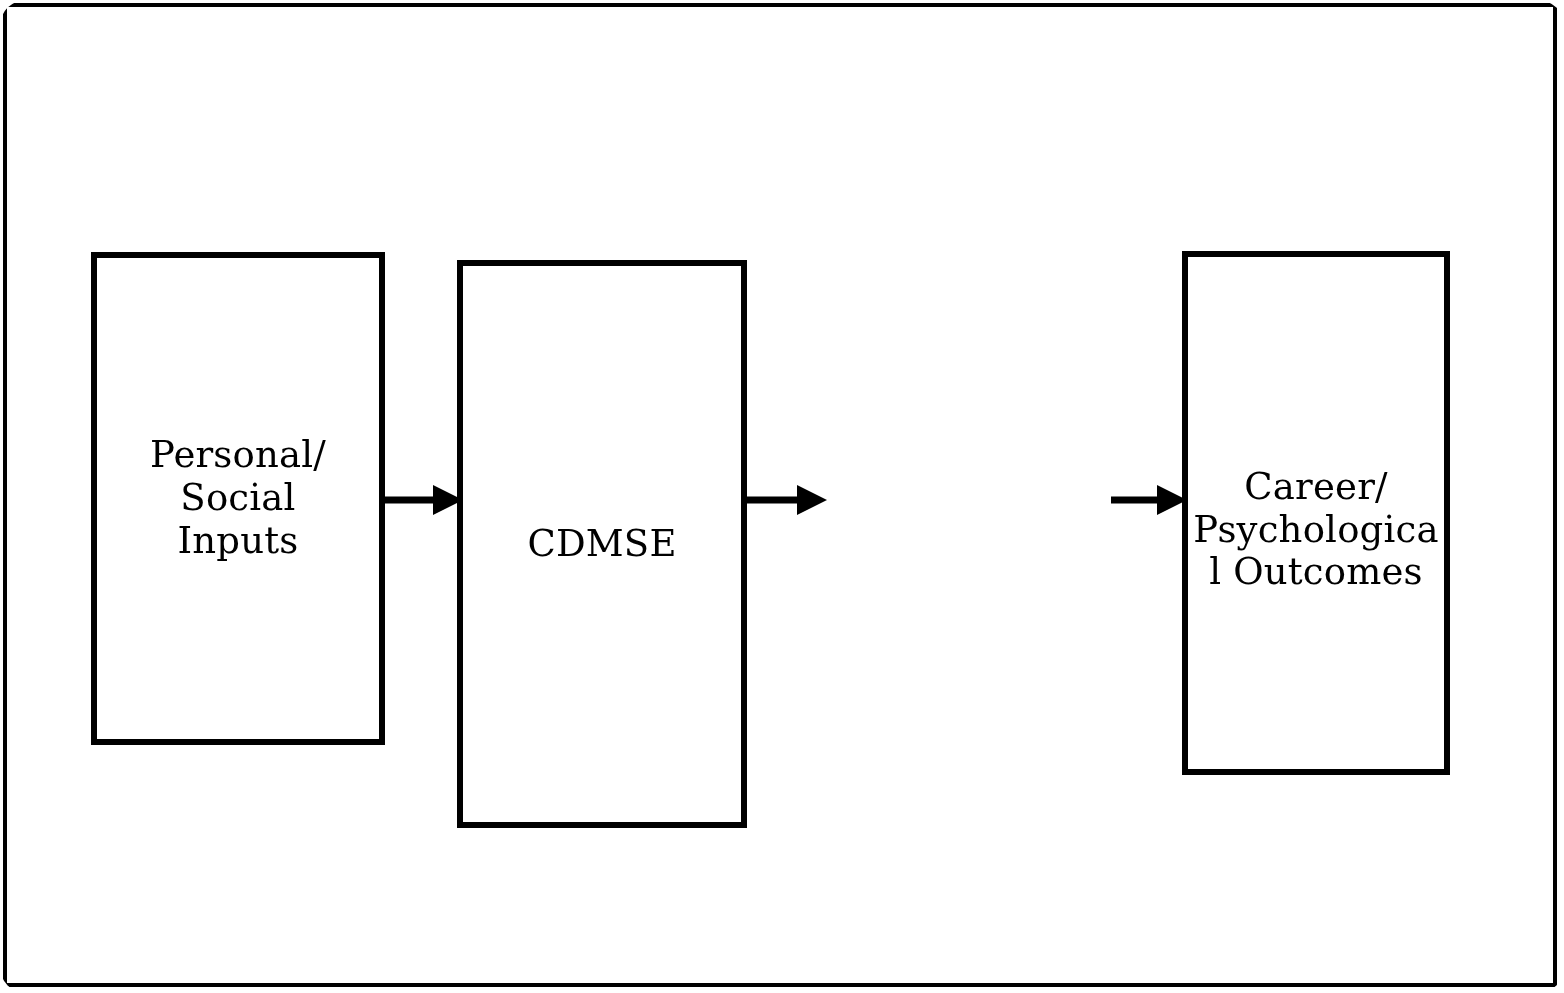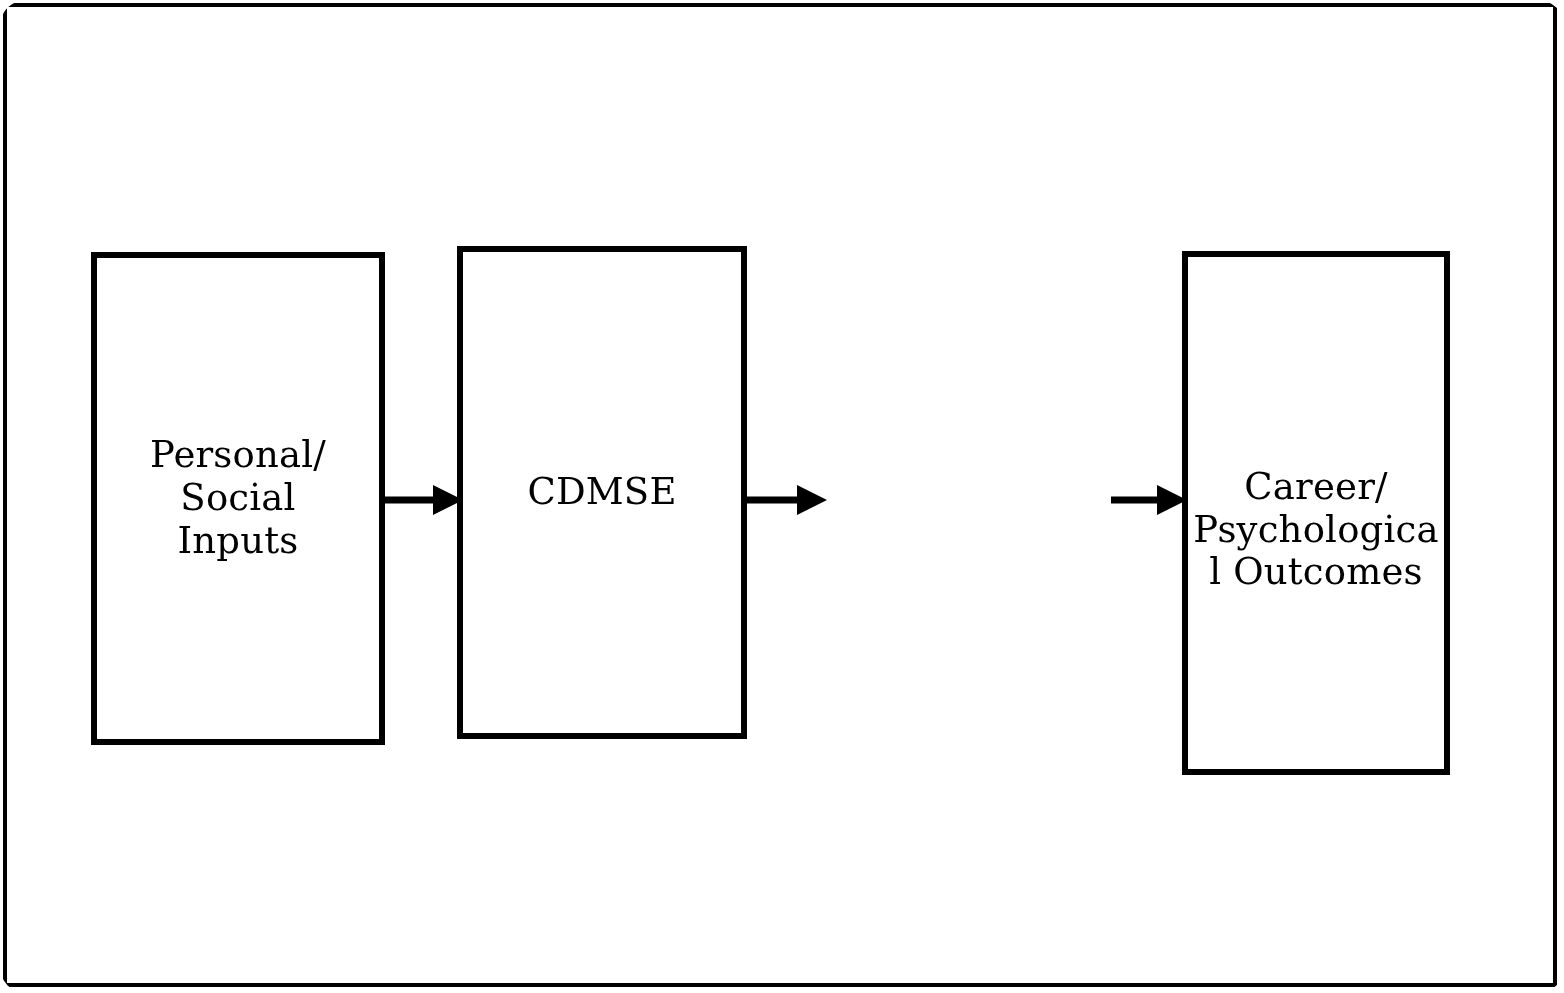--- a/index.html
+++ b/index.html
@@ -40,21 +40,21 @@
   .node-label {
     text-align: center;
     color: #000000;
     font-family: "DejaVu Serif", "Liberation Serif", serif;
     line-height: 1.16;
     white-space: pre-line;
     letter-spacing: 0.2px;
   }
   
   #box-1 { left: 84px;   top: 245px; width: 294px; height: 493px; }
-  #box-2 { left: 450px;  top: 239px; width: 290px; height: 493px; }
+  #box-2 { left: 450px;  top: 253px; width: 290px; height: 568px; }
   #box-3 { left: 815px;  top: 244px; width: 293px; height: 508px; }
   #box-4 { left: 1175px; top: 244px; width: 268px; height: 524px; }
 
   #box-1 .node-label { font-size: 37px; }
   #box-2 .node-label { font-size: 37px; }
   #box-3 .node-label { font-size: 37px; position: relative; top: 7px; }
   #box-4 .node-label { font-size: 37px; position: relative; top: 17px; }
 
   
   .connector {

